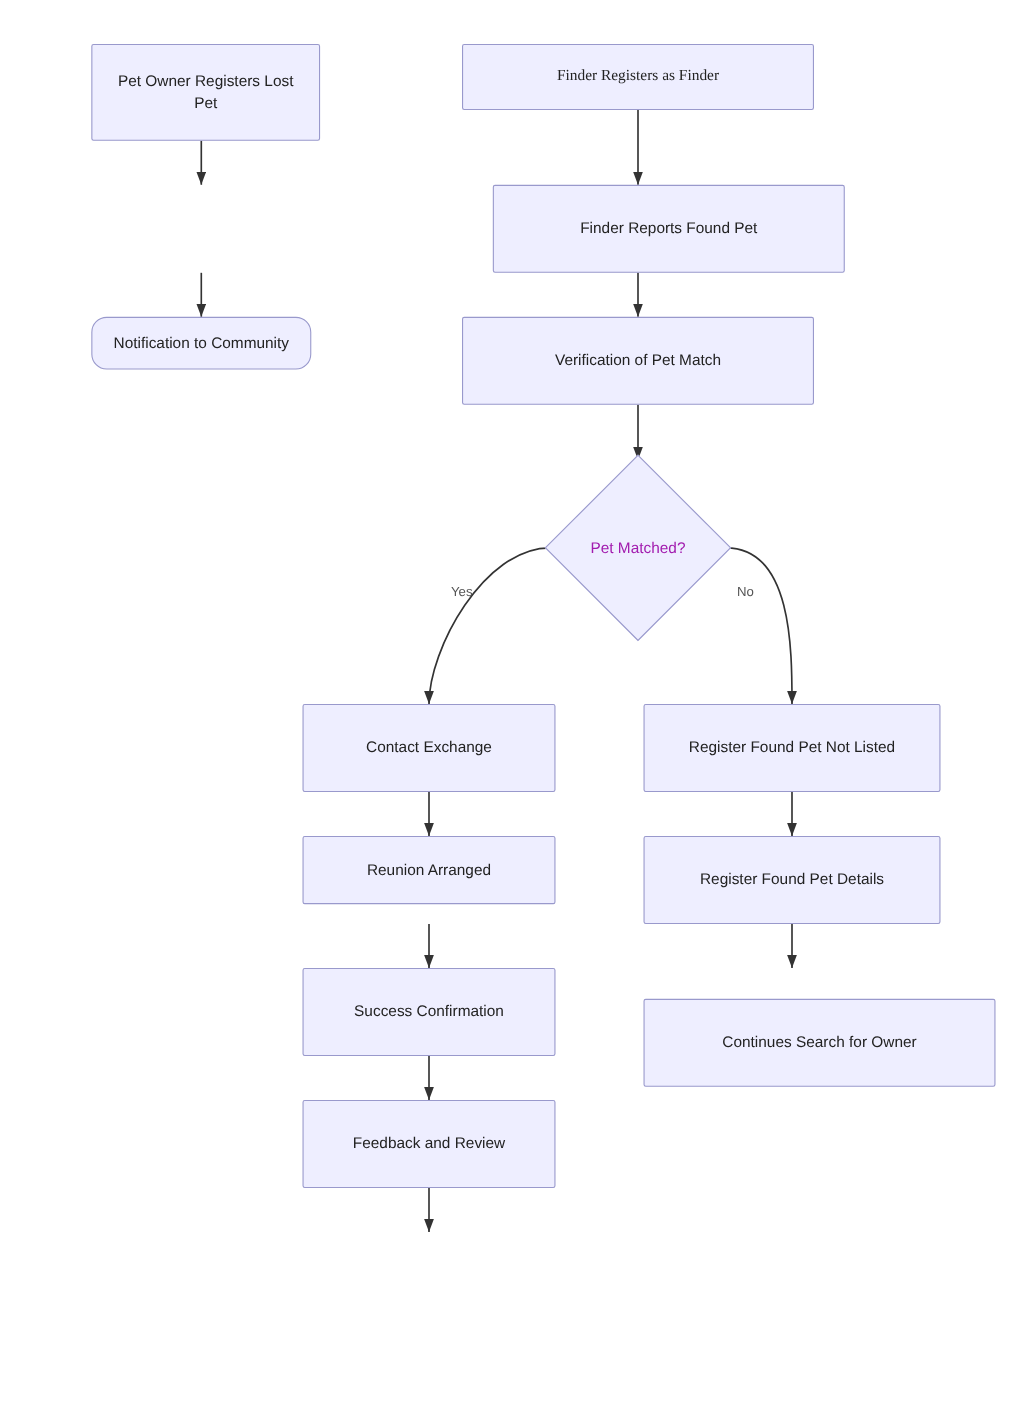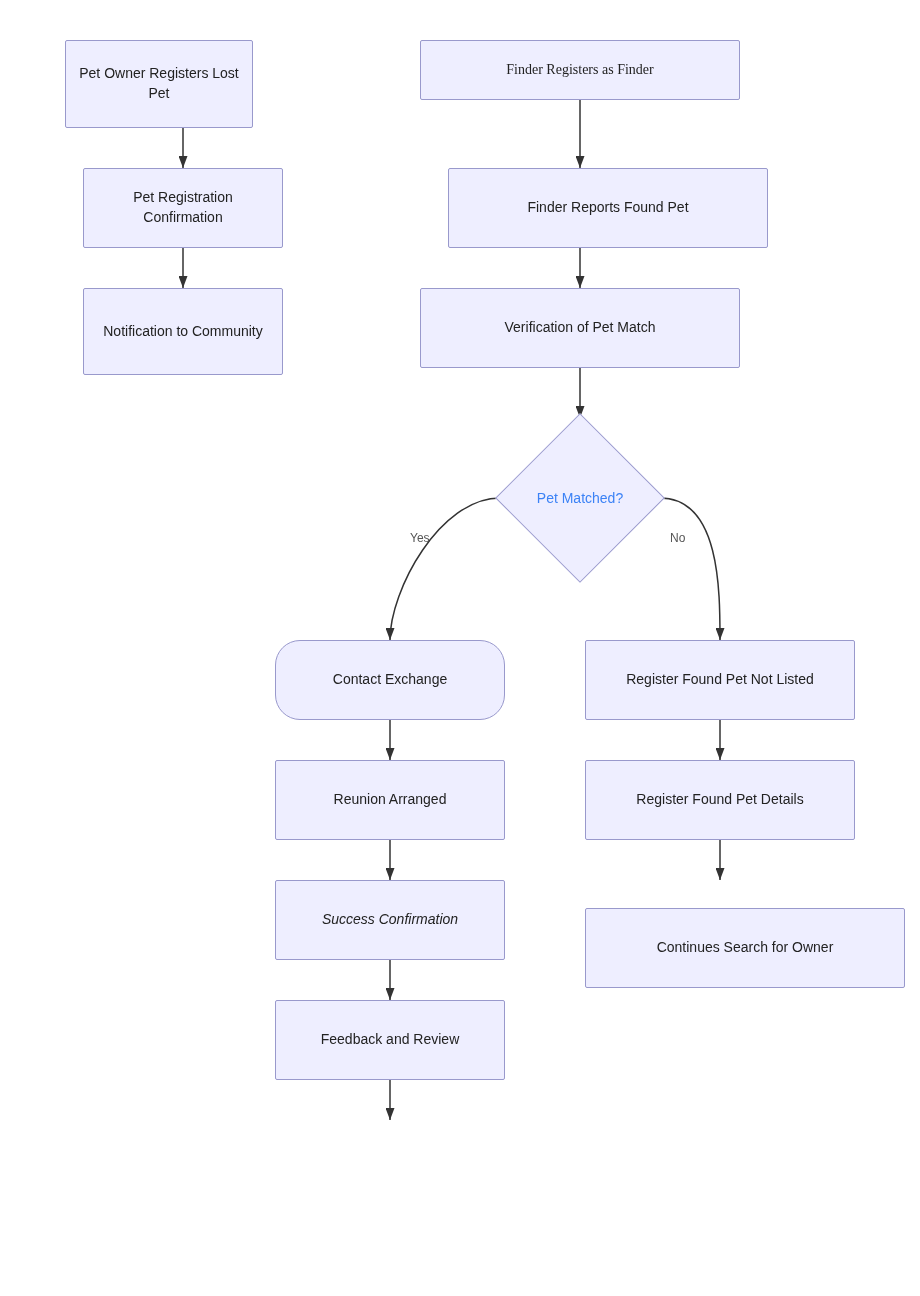--- a/index.html
+++ b/index.html
@@ -51,21 +51,21 @@
       height: 120px;
       background: #eeeeff;
       border: 1.5px solid #9999cc;
       transform: rotate(45deg);
       position: absolute;
     }
     .diamond-text {
       position: relative;
       z-index: 2;
       font-size: 14px;
-      color: #3b82f6;
+      color: #a21caf;
       text-align: center;
     }
     
     .arrows-svg {
       position: absolute;
       top: 0;
       left: 0;
       width: 100%;
       height: 100%;
       pointer-events: none;
@@ -119,66 +119,63 @@
 
       <line x1="370" y1="940" x2="370" y2="980" stroke="#333" stroke-width="1.5" marker-end="url(#arrowhead)"></line>
 
       <line x1="370" y1="1060" x2="370" y2="1100" stroke="#333" stroke-width="1.5" marker-end="url(#arrowhead)"></line>
 
       <line x1="700" y1="700" x2="700" y2="740" stroke="#333" stroke-width="1.5" marker-end="url(#arrowhead)"></line>
 
       <line x1="700" y1="820" x2="700" y2="860" stroke="#333" stroke-width="1.5" marker-end="url(#arrowhead)"></line>
     </svg>
 
-    <div class="box" style="left:45px; top:20px; width:188px; height:88px;">
+    <div class="box" style="left:63px; top:20px; width:208px; height:88px;">
       <span>Pet Owner Registers Lost Pet</span>
     </div>
 
     <div class="box" style="left:400px; top:20px; width:320px; height:60px;font-family:Liberation Serif, serif;">
       <span>Finder Registers as Finder</span>
     </div>
 
-    <div class="box" style="left:63px; top:148px; width:200px; height:80px;">
-      <span>Pet Registration Confirmation</span>
-    </div>
 
     <div class="box" style="left:400px; top:148px; width:320px; height:80px;margin-left:28px;">
       <span>Finder Reports Found Pet</span>
     </div>
 
-    <div class="box" style="left:63px; top:268px; width:200px; height:87px;">
+    <div class="box" style="left:63px; top:268px; width:200px; height:48px;border-radius:14px;">
       <span>Notification to Community</span>
     </div>
 
     <div class="box" style="left:400px; top:268px; width:320px; height:80px;">
       <span>Verification of Pet Match</span>
     </div>
 
     <div class="diamond-wrapper" style="left:480px; top:398px;">
       <div class="diamond"></div>
       <span class="diamond-text">Pet Matched?</span>
     </div>
 
-    <div class="box" style="left:255px; top:620px; width:230px; height:80px;border-radius:25px;">
+    <div class="box" style="left:255px; top:620px; width:230px; height:80px;">
       <span>Contact Exchange</span>
     </div>
 
     <div class="box" style="left:565px; top:620px; width:270px; height:80px;">
       <span>Register Found Pet Not Listed</span>
     </div>
 
-    <div class="box" style="left:255px; top:740px; width:230px; height:80px;">
+    <div class="box" style="left:255px; top:740px; width:230px; height:62px;">
       <span>Reunion Arranged</span>
     </div>
 
     <div class="box" style="left:565px; top:740px; width:270px; height:80px;">
       <span>Register Found Pet Details</span>
     </div>
 
-    <div class="box" style="left:255px; top:860px; width:230px; height:80px;font-style:italic;">
+    <div class="box" style="left:255px; top:860px; width:230px; height:80px;">
       <span>Success Confirmation</span>
     </div>
 
     <div class="box" style="left:565px; top:888px; width:320px; height:80px;">
       <span>Continues Search for Owner</span>
     </div>
 
     <div class="box" style="left:255px; top:980px; width:230px; height:80px;">
       <span>Feedback and Review</span>
     </div>

